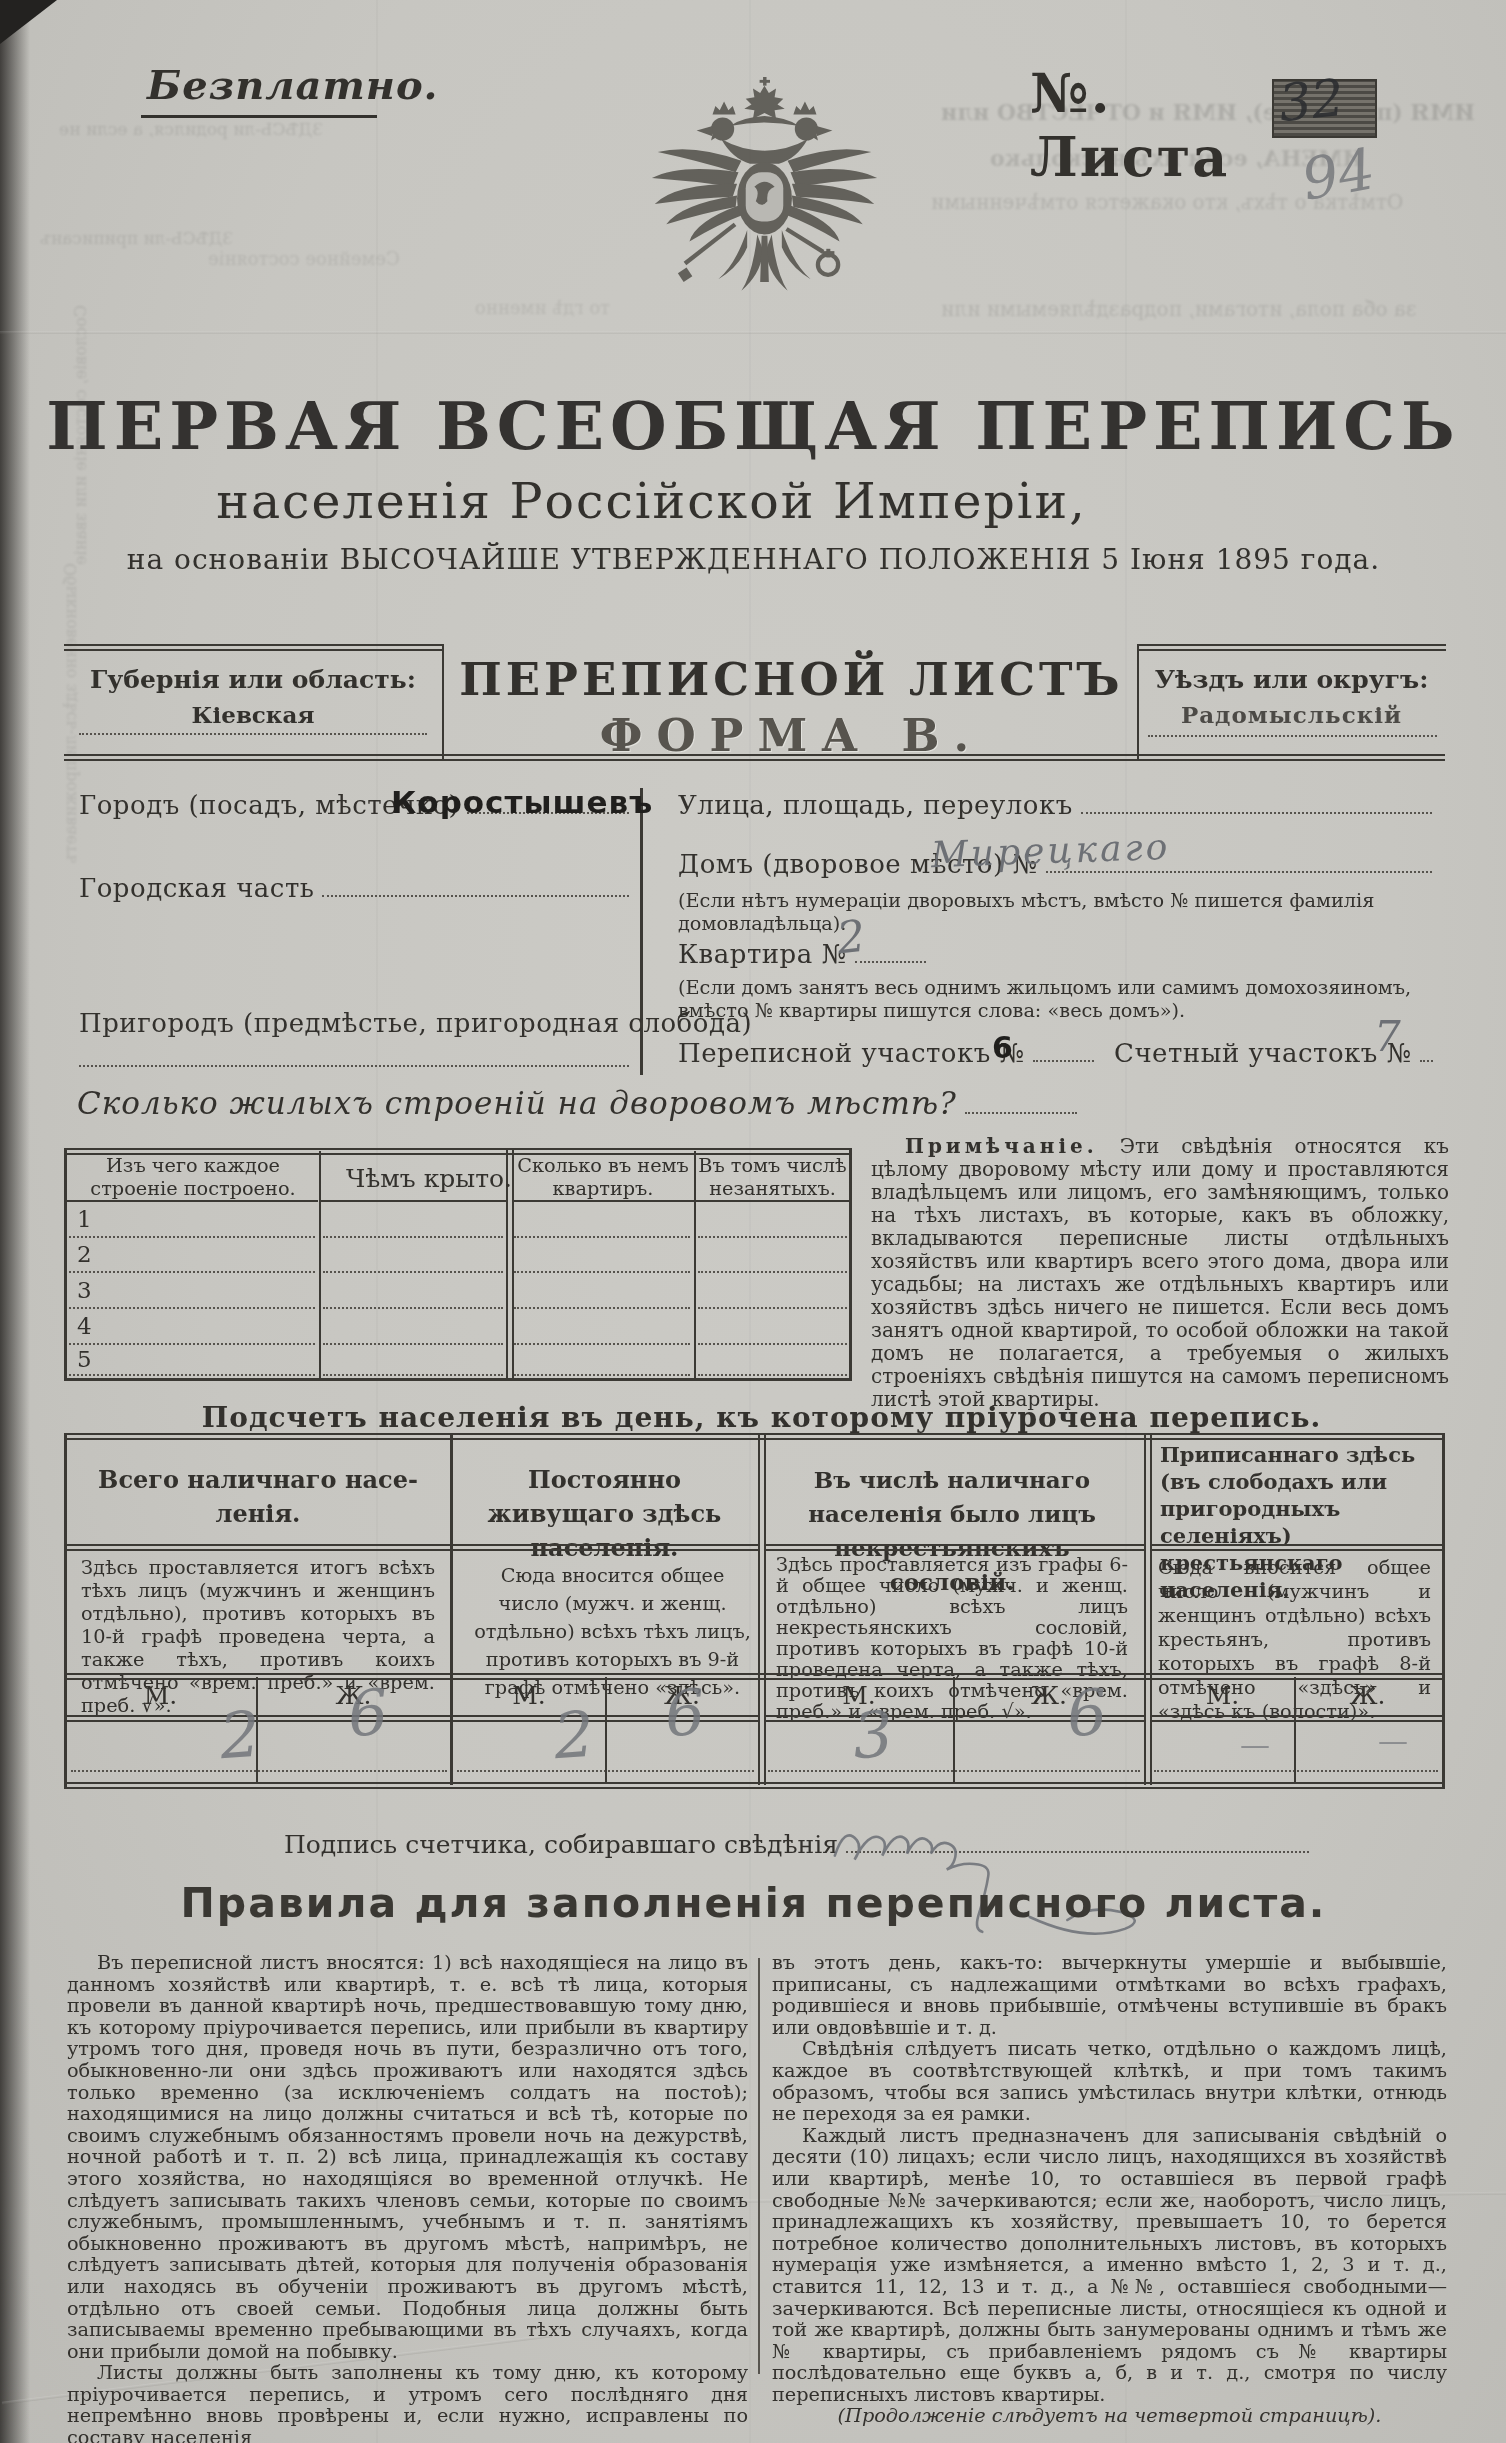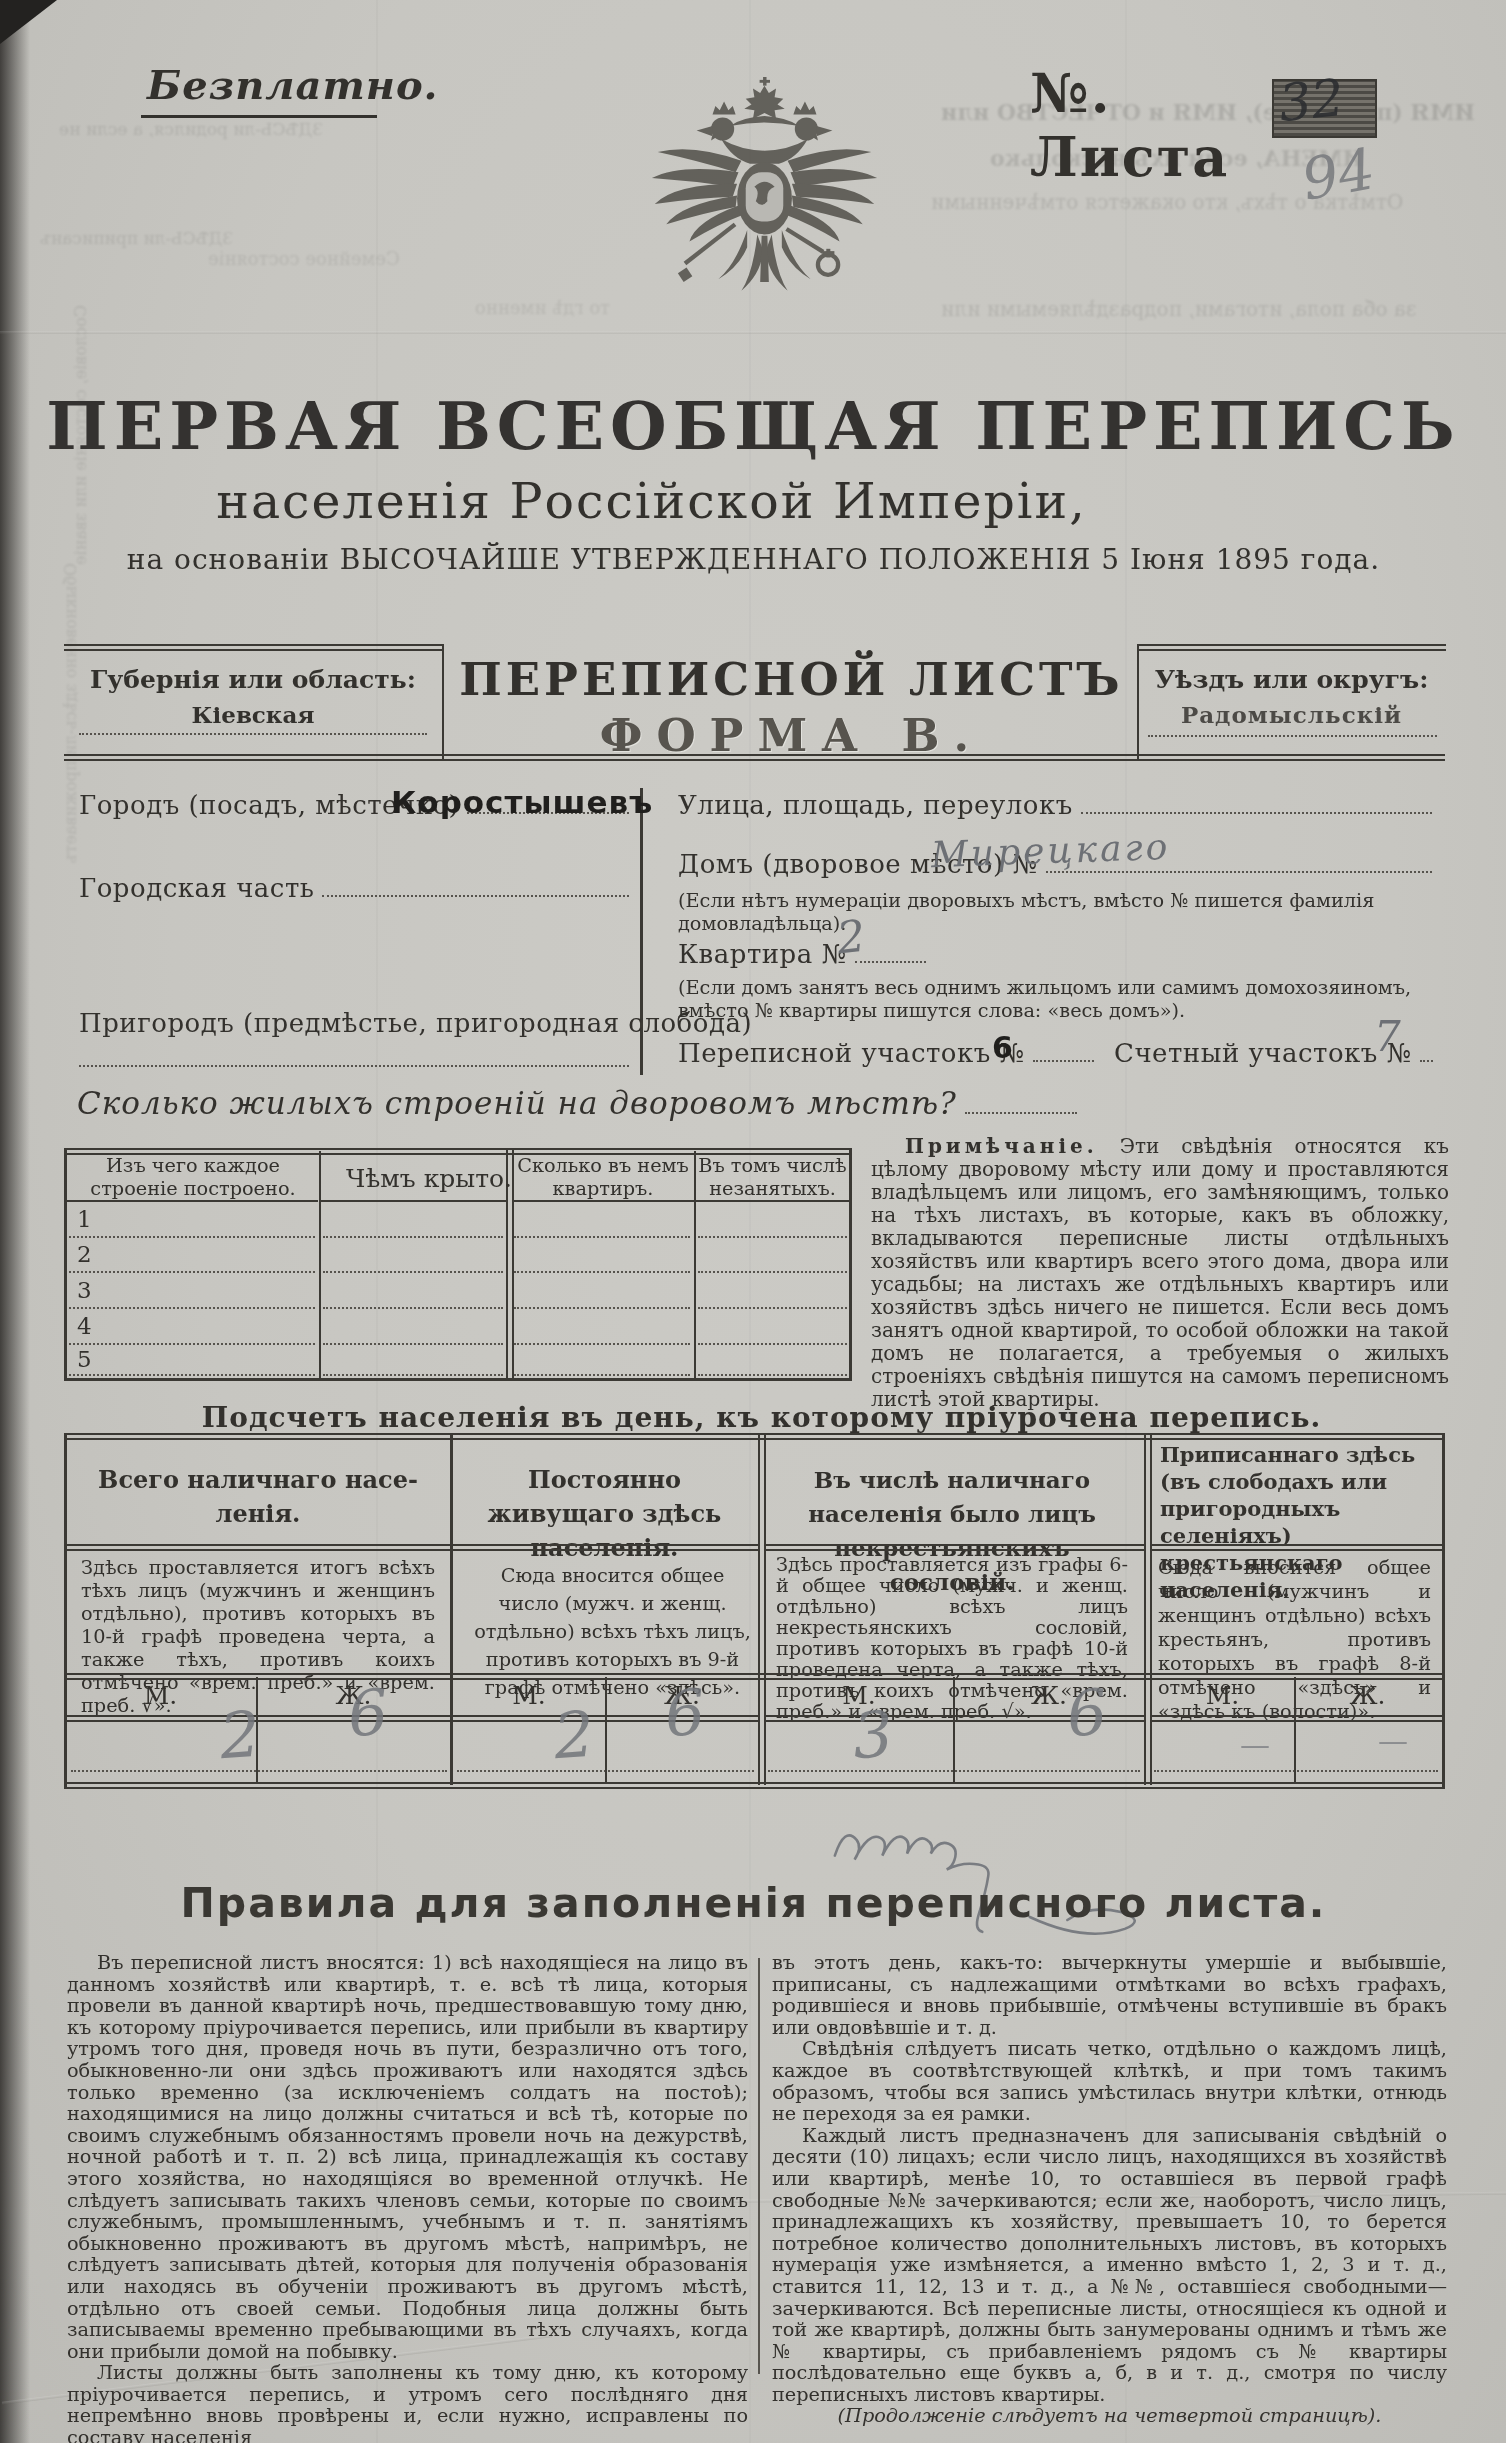--- a/index.html
+++ b/index.html
@@ -316,20 +316,24 @@
 
   <span class="abs total" style="left:220px;top:1699px;">2</span>
   <span class="abs total" style="left:348px;top:1677px;">6</span>
   <span class="abs total" style="left:554px;top:1699px;">2</span>
   <span class="abs total" style="left:665px;top:1677px;">6</span>
   <span class="abs total" style="left:853px;top:1699px;">3</span>
   <span class="abs total" style="left:1067px;top:1677px;">6</span>
   <span class="abs dash" style="left:1240px;top:1727px;">—</span>
   <span class="abs dash" style="left:1378px;top:1723px;">—</span>
 
+  <div class="fline" style="left:284px;top:1830px;width:1025px;">
+    <span class="sig-lbl">Подпись счетчика, собиравшаго свѣдѣнія</span>
+    <span class="lead"></span>
+  </div>
   <svg class="abs" style="left:817px;top:1798px;" width="475" height="139" viewBox="0 0 480 140">
     <g fill="none" stroke="#70737a" stroke-width="2.6" stroke-linecap="round" opacity=".9">
       <path d="M18 58 q10 -30 22 -16 q6 8 -2 20 q14 -28 26 -22 q8 4 2 18 q12 -24 22 -18 q7 4 3 16 q10 -20 20 -14 q8 5 4 14 q8 -14 18 -10 q10 4 6 16 q-2 7 -8 10 q16 -8 32 -5 q12 2 10 12 q-2 14 -10 40 q-4 14 4 16"></path>
       <path d="M215 120 q56 26 96 12 q22 -9 -4 -17 q-30 -8 -54 8"></path>
     </g>
   </svg>
 
   <div class="abs ctr rules-h">Правила для заполненія переписного листа.</div>
   <div class="vline" style="left:758px;top:1958px;height:416px;width:2px;background:#57544e;"></div>
 

